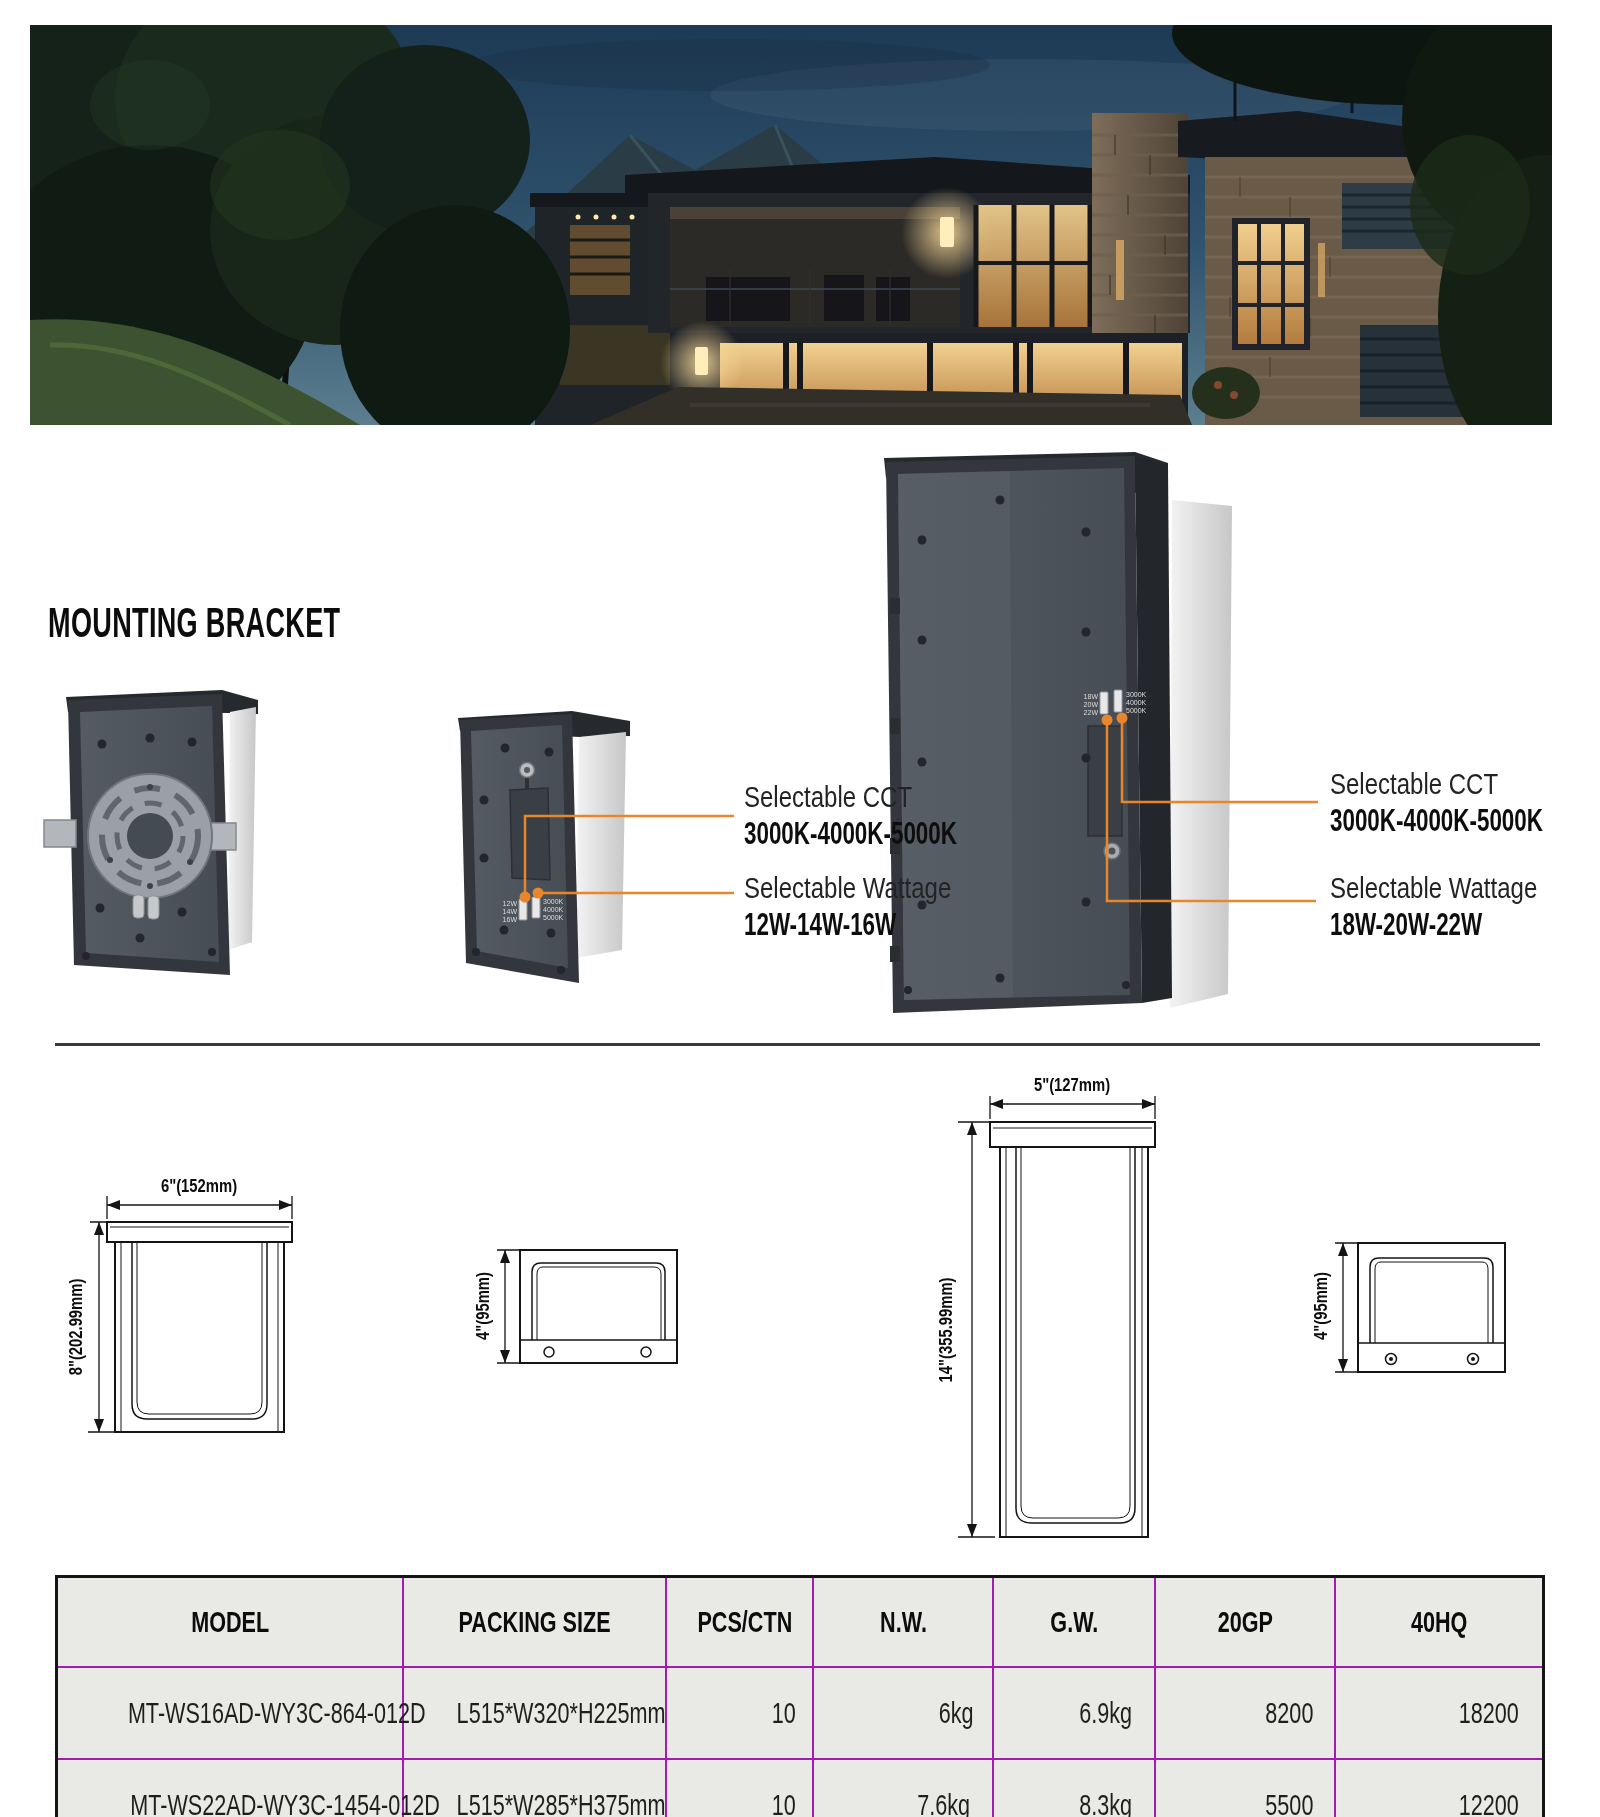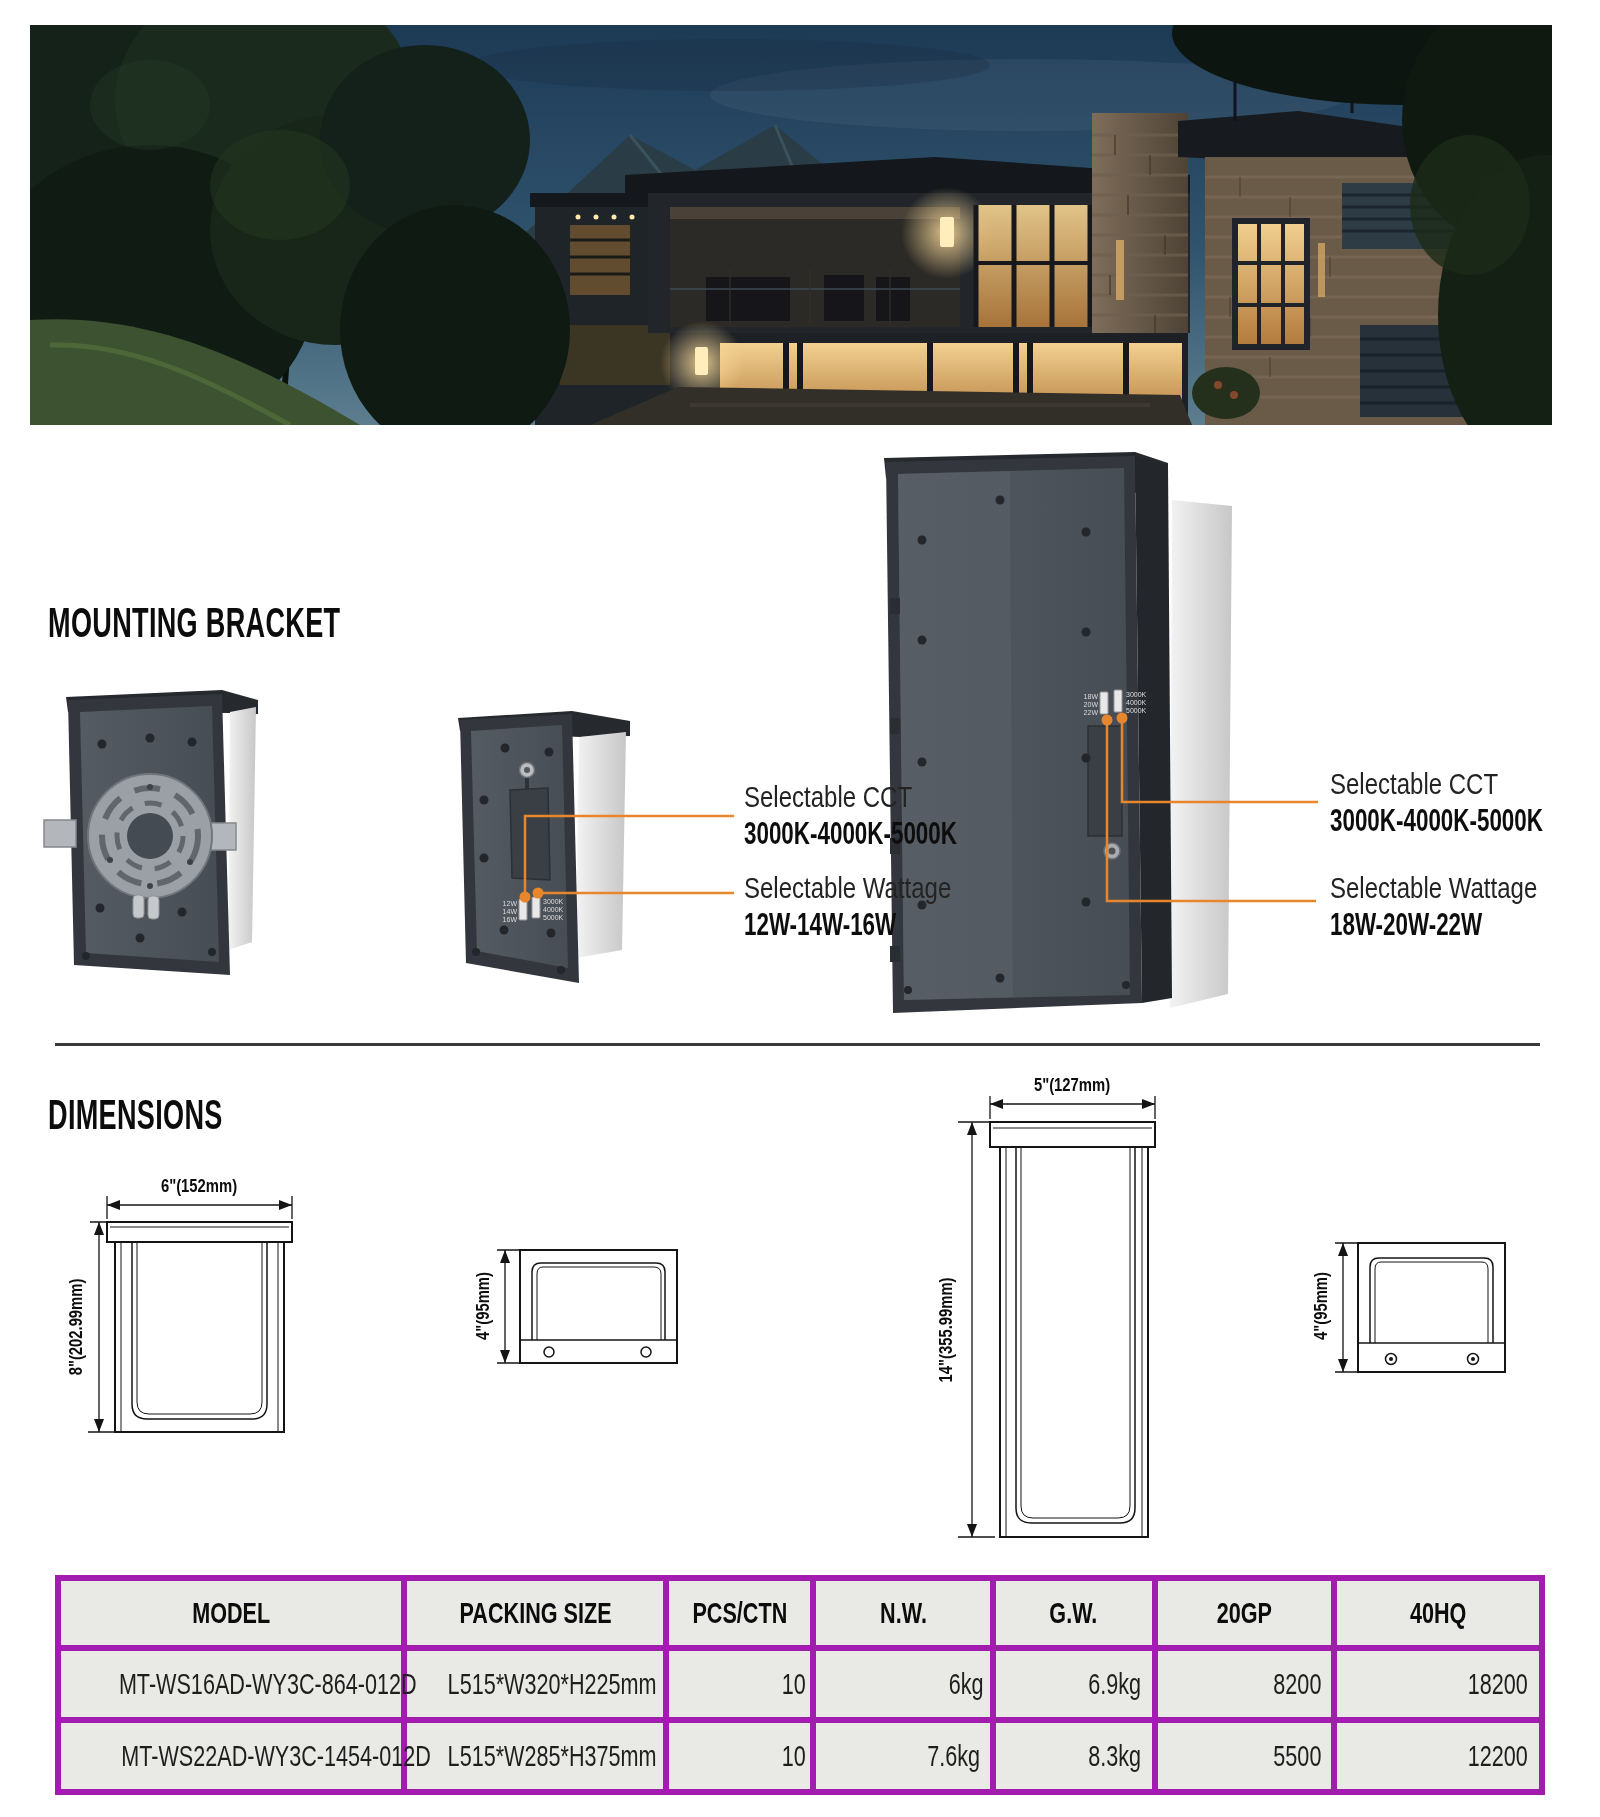--- a/index.html
+++ b/index.html
@@ -11,21 +11,21 @@
         font-size:43px;font-weight:800;letter-spacing:.5px;color:#0c0c0c;white-space:nowrap;}
   .divider{position:absolute;background:#3a3a3a;height:3px;}
   .callout{position:absolute;line-height:1.05;}
   .callout .lbl{display:block;height:36px;}
   .callout .lbl span{display:inline-block;transform:scaleX(.80);transform-origin:0 50%;
         font-size:30px;font-weight:400;color:#232323;white-space:nowrap;}
   .callout .val span{display:inline-block;transform:scaleX(.70);transform-origin:0 50%;
         font-size:32px;font-weight:700;color:#0d0d0d;white-space:nowrap;}
   table.spec{position:absolute;left:55px;top:1575px;width:1490px;border-collapse:collapse;
         table-layout:fixed;background:#e9e9e6;border:3px solid #141414;}
-  table.spec th,table.spec td{border:6px solid #a21caf;text-align:center;vertical-align:middle;padding:0;}
+  table.spec th,table.spec td{border:2px solid #a21caf;text-align:center;vertical-align:middle;padding:12px;}
   table.spec th{height:64px;}
   table.spec td{height:66px;text-align:right;}
   .cx{display:inline-block;transform:scaleX(.72);white-space:nowrap;font-size:30px;}
   th .cx{font-weight:700;color:#0c0c0c;}
   td .cx{font-weight:400;color:#1e1e1e;}
   svg{display:block;}
   svg text{font-family:"Liberation Sans",sans-serif;}
 </style>
 </head>
 <body>
@@ -296,23 +296,20 @@
     <span class="lbl"><span>Selectable CCT</span></span>
     <span class="val"><span>3000K-4000K-5000K</span></span>
   </div>
   <div class="callout" style="left:1330px;top:872px;">
     <span class="lbl"><span>Selectable Wattage</span></span>
     <span class="val"><span>18W-20W-22W</span></span>
   </div>
 
   <div class="divider" style="left:55px;top:1043px;width:1485px;"></div>
 
-  <div class="heading" style="left:48px;top:1090px;">
-    <span class="hx">DIMENSIONS</span>
-  </div>
 
   <svg class="abs" style="left:0;top:1060px;" width="1600" height="520" viewBox="0 1060 1600 520">
     <g stroke="#141414" fill="none">
 
       <g>
         <rect x="107" y="1222" width="185" height="20" stroke-width="2"></rect>
         <path d="M110,1227 H289" stroke-width="1"></path>
         <path d="M115,1242 V1432 H284 V1242" stroke-width="2"></path>
         <path d="M121,1242 V1432 M278,1242 V1432" stroke-width="1"></path>
         <path d="M132,1242 V1404 Q132,1419 147,1419 H252 Q267,1419 267,1404 V1242" stroke-width="1.5"></path>

